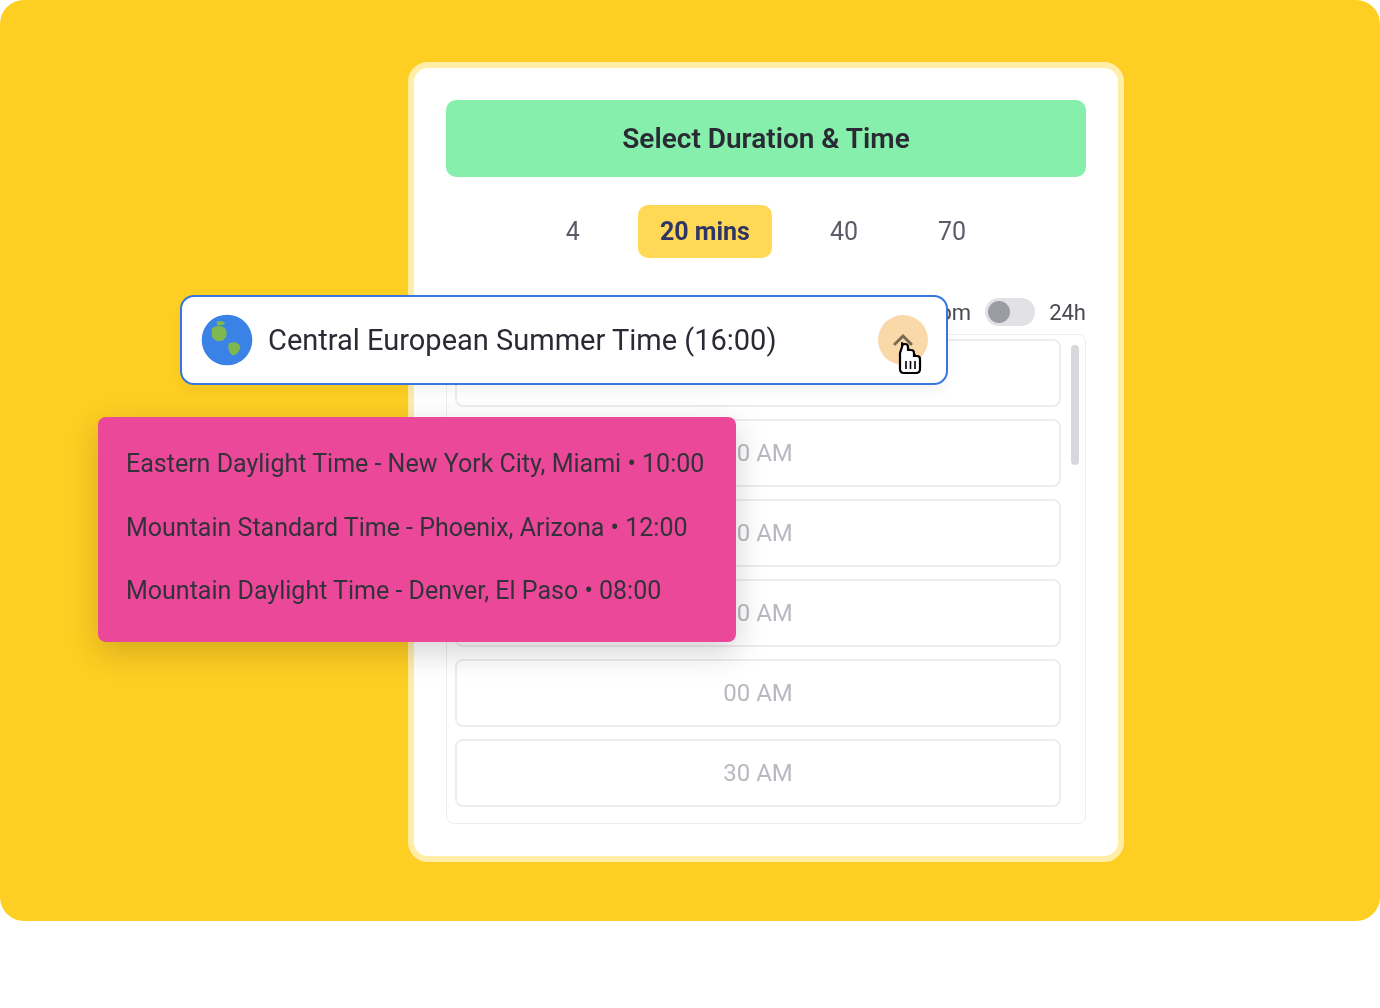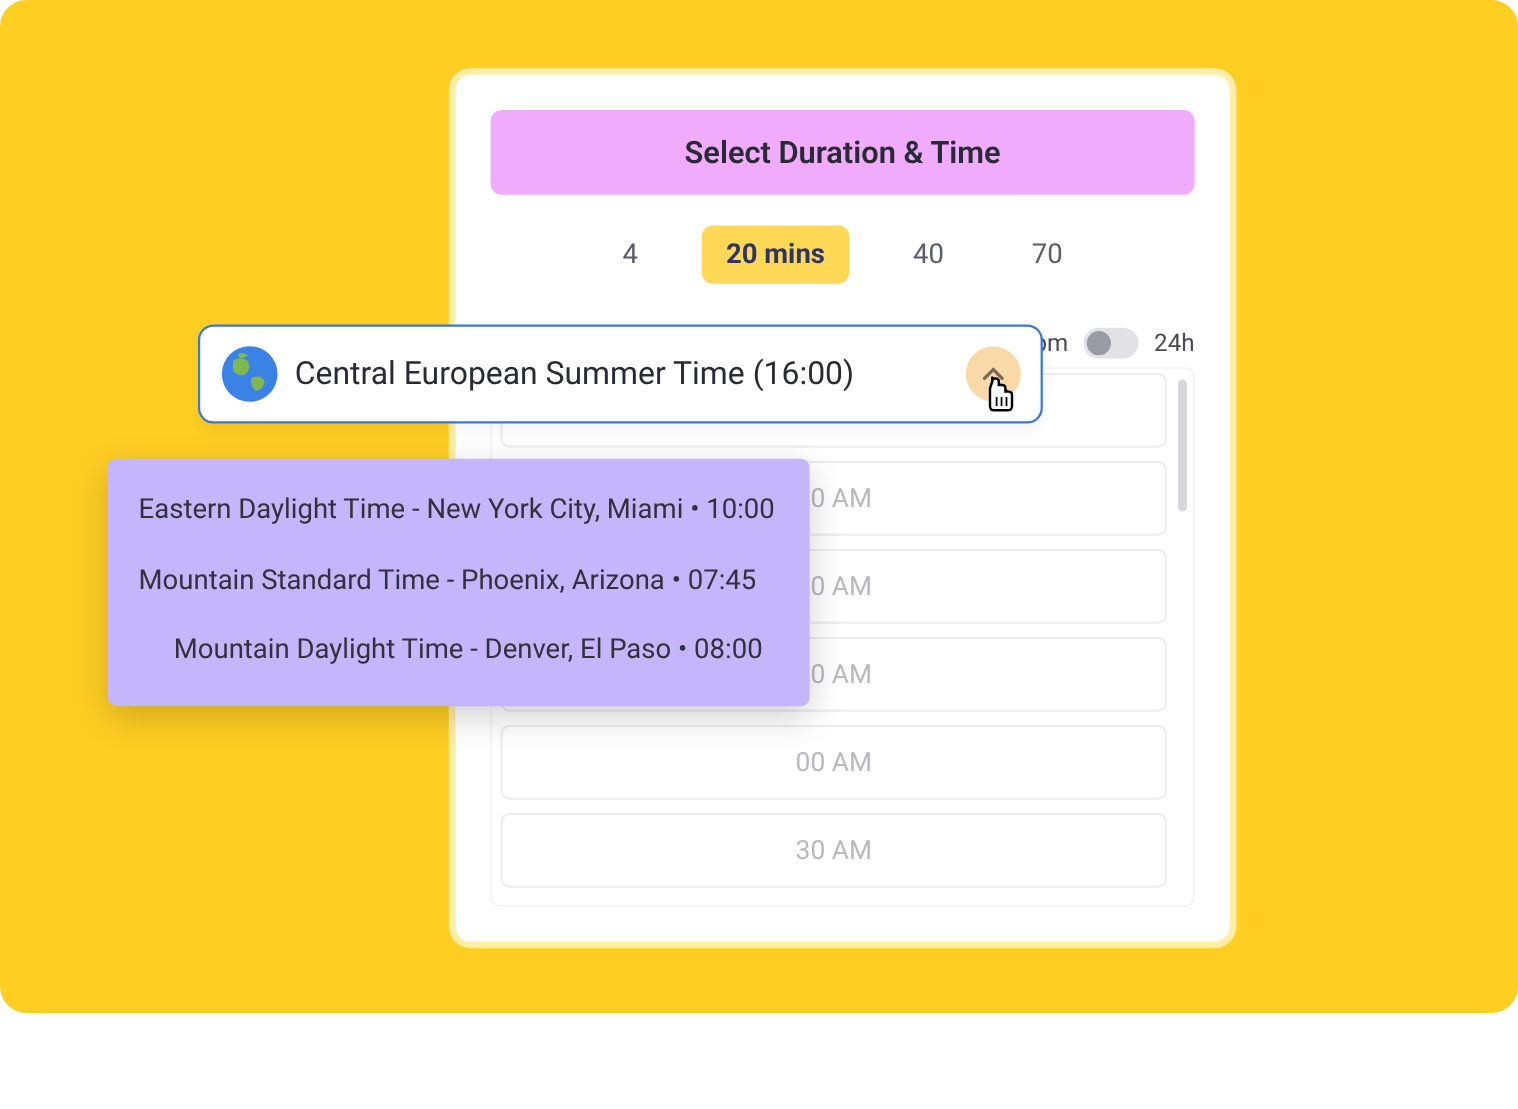--- a/index.html
+++ b/index.html
@@ -24,21 +24,21 @@
       top: 62px;
       left: 408px;
       width: 716px;
       height: 800px;
       background: #ffffff;
       border: 6px solid #FFEDA8;
       border-radius: 20px;
       padding: 32px;
     }
     .header {
-      background: #f0abfc;
+      background: #86efac;
       border-radius: 10px;
       padding: 22px;
       text-align: center;
       font-size: 28px;
       font-weight: 600;
       color: #2a2a35;
       margin-bottom: 28px;
     }
     .durations {
       display: flex;
@@ -150,33 +150,33 @@
       top: 18px;
       left: 8px;
       width: 44px;
       height: 44px;
     }
     .tz-dropdown {
       position: absolute;
       top: 417px;
       left: 98px;
       width: 638px;
-      background: #c4b5fd;
+      background: #ec4899;
       border-radius: 8px;
       box-shadow: 0 10px 32px rgba(0,0,0,0.18);
       padding: 28px;
     }
     .tz-option {
       font-size: 25px;
       color: #32323a;
       line-height: 1.5;
       padding-bottom: 26px;
       cursor: pointer;
     }
-    .tz-option:last-child { padding-bottom: 4px; margin-left: 32px; }
+    .tz-option:last-child { padding-bottom: 4px; }
   </style>
 </head>
 <body>
 
 <div class="canvas">
 
   <div class="dialog">
     <div class="header">Select Duration &amp; Time</div>
 
     <div class="durations">
@@ -226,17 +226,17 @@
           <line x1="20" y1="28" x2="20" y2="36" stroke="#000" stroke-width="1.6"></line>
           <line x1="24.5" y1="28" x2="24.5" y2="36" stroke="#000" stroke-width="1.6"></line>
           <line x1="29" y1="28" x2="29" y2="36" stroke="#000" stroke-width="1.6"></line>
         </svg>
       </div>
     </div>
   </div>
 
   <div class="tz-dropdown">
     <div class="tz-option">Eastern Daylight Time - New York City, Miami • 10:00</div>
-    <div class="tz-option">Mountain Standard Time - Phoenix, Arizona • 07:45</div>
+    <div class="tz-option">Mountain Standard Time - Phoenix, Arizona • 12:00</div>
     <div class="tz-option">Mountain Daylight Time - Denver, El Paso • 08:00</div>
   </div>
 
 </div>
 
 </body></html>

